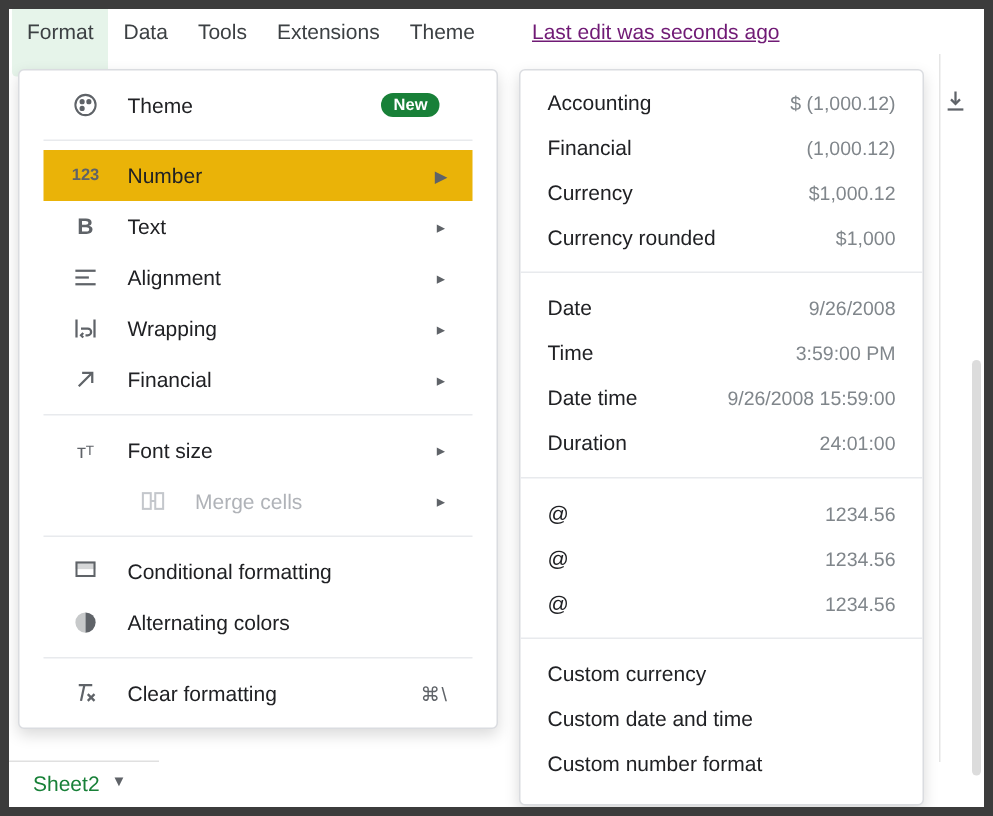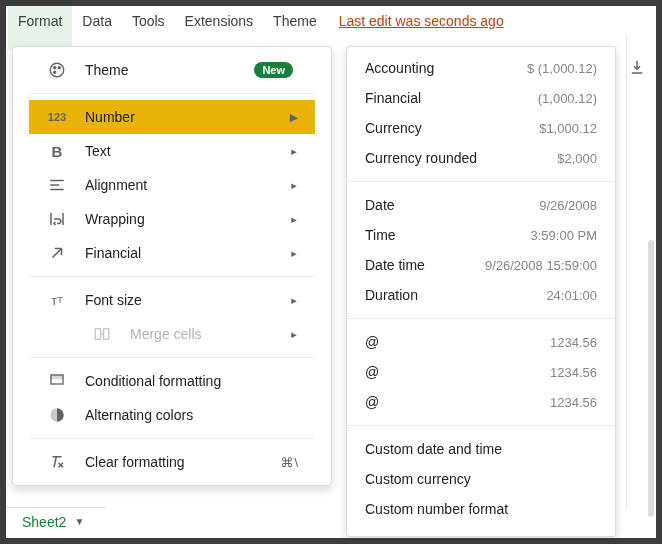--- a/index.html
+++ b/index.html
@@ -30,22 +30,22 @@
     font-size: 14px;
     color: #3c4043;
   }
   .menubar .mitem {
     padding: 22px 10px;
     border-radius: 3px;
     cursor: default;
   }
   .menubar .mitem.selected { background: #e6f4ea; }
   .lastedit {
-    margin-left: 12px;
-    color: #c2410c;
+    margin-left: 28px;
+    color: #701a75;
     text-decoration: underline;
     font-size: 14px;
   }
 
   
   .menu {
     position: absolute;
     top: 40px;
     left: 6px;
     width: 320px;
@@ -281,21 +281,21 @@
     <div class="srow">
       <span class="sname">Financial</span>
       <span class="sexample">(1,000.12)</span>
     </div>
     <div class="srow">
       <span class="sname">Currency</span>
       <span class="sexample">$1,000.12</span>
     </div>
     <div class="srow">
       <span class="sname">Currency rounded</span>
-      <span class="sexample">$2,000</span>
+      <span class="sexample">$1,000</span>
     </div>
     <div class="ssep"></div>
     <div class="srow">
       <span class="sname">Date</span>
       <span class="sexample">9/26/2008</span>
     </div>
     <div class="srow">
       <span class="sname">Time</span>
       <span class="sexample">3:59:00 PM</span>
     </div>
@@ -315,24 +315,24 @@
     <div class="srow">
       <span class="sname">@</span>
       <span class="sexample">1234.56</span>
     </div>
     <div class="srow">
       <span class="sname">@</span>
       <span class="sexample">1234.56</span>
     </div>
     <div class="ssep"></div>
     <div class="srow">
+      <span class="sname">Custom currency</span>
+    </div>
+    <div class="srow">
       <span class="sname">Custom date and time</span>
-    </div>
-    <div class="srow">
-      <span class="sname">Custom currency</span>
     </div>
     <div class="srow">
       <span class="sname">Custom number format</span>
     </div>
   </div>
 
   <div class="sub-scrollbar"></div>
 
   <div class="sheet-tab">
     <span>Sheet2</span>

